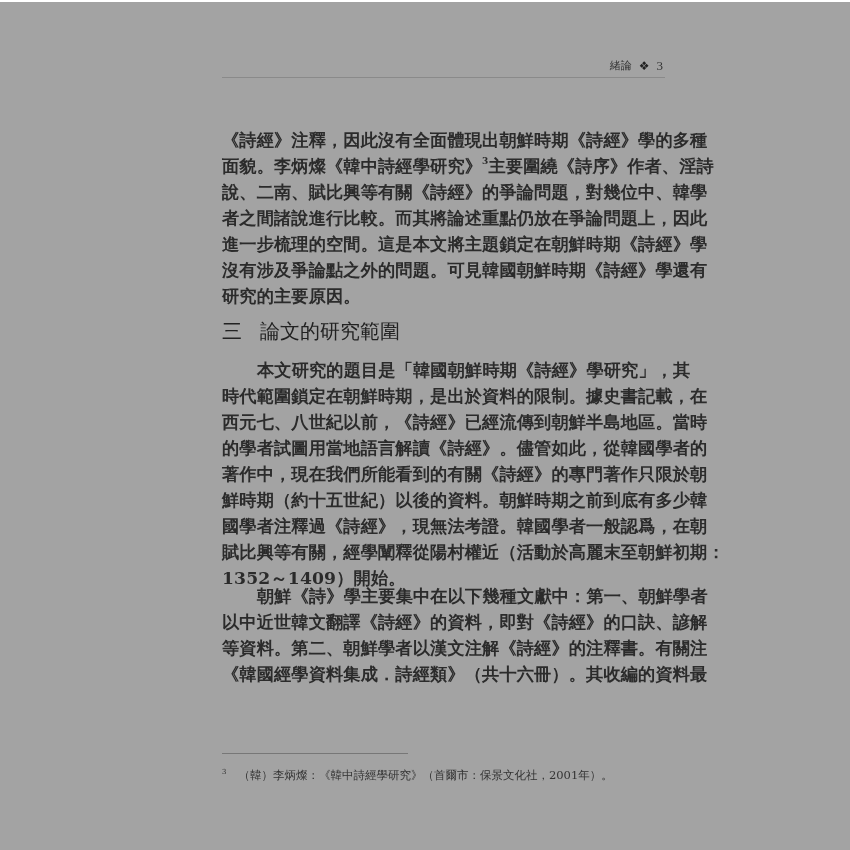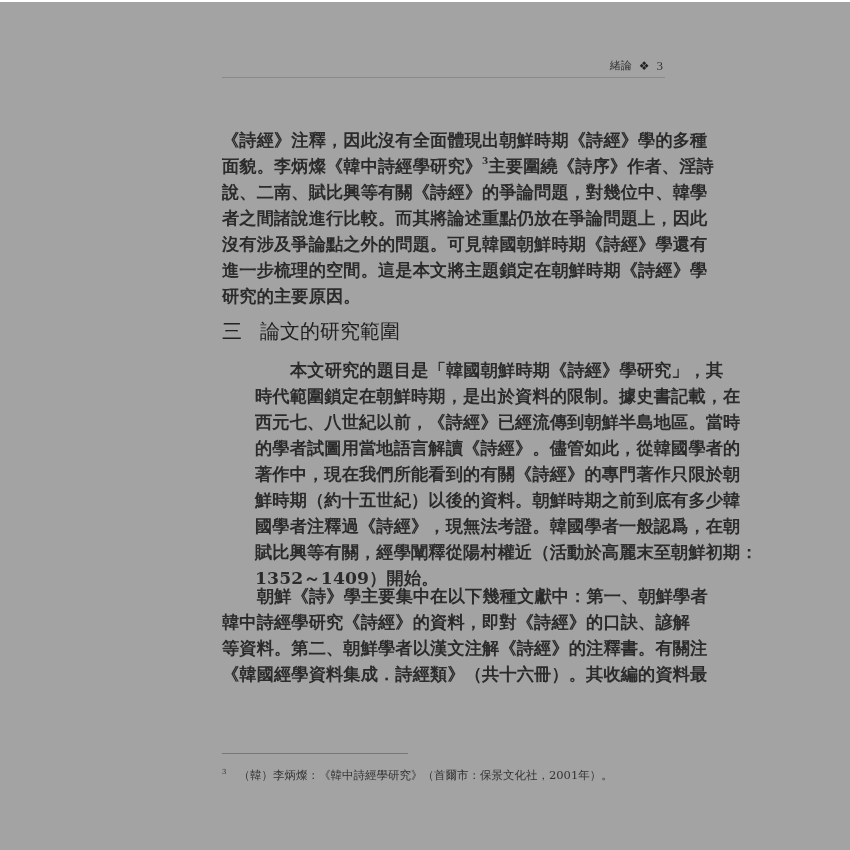--- a/index.html
+++ b/index.html
@@ -16,21 +16,21 @@
 
   .body-text { position: absolute; left: 222px; width: 444px; font-size: 17.2px;
                line-height: 26px; letter-spacing: 0.15px; color: #2b2b2b; text-align: justify; }
   .line { display: block; white-space: nowrap; height: 26px; font-weight: bold; }
   .indent { padding-left: 35px; }
   sup.fnref { font-size: 9px; vertical-align: 8px; line-height: 0; }
 
   .p1 { top: 125px; }
   .heading { position: absolute; left: 222px; top: 316px; font-family: "DejaVu Sans", "Liberation Sans", sans-serif;
              font-size: 20px; color: #222; display: flex; gap: 18px; line-height: 26px; }
-  .p2 { top: 355px; margin-left: 33px; }
+  .p2 { top: 355px; }
   .p3 { top: 581px; }
 
   .fn-rule { position: absolute; left: 222px; top: 751px; width: 186px; height: 0; border-top: 1px solid #777; }
   .footnote { position: absolute; left: 222px; top: 762px; font-size: 11.5px; color: #333; line-height: 16px;
               white-space: nowrap; }
   .footnote .fn-mark { font-size: 7px; vertical-align: 5px; margin-right: 12px; }
 </style>
 </head>
 <body>
 
@@ -42,22 +42,22 @@
       <span class="rh-diamond">❖</span>
       <span class="rh-page">3</span>
     </div>
   </div>
 
   <div class="body-text p1">
     <span class="line">《詩經》注釋，因此沒有全面體現出朝鮮時期《詩經》學的多種</span>
     <span class="line"><span>面貌。李炳燦《韓中詩經學研究》</span><sup class="fnref">3</sup><span>主要圍繞《詩序》作者、淫詩</span></span>
     <span class="line">說、二南、賦比興等有關《詩經》的爭論問題，對幾位中、韓學</span>
     <span class="line">者之間諸說進行比較。而其將論述重點仍放在爭論問題上，因此</span>
+    <span class="line">進一步梳理的空間。這是本文將主題鎖定在朝鮮時期《詩經》學</span>
     <span class="line">沒有涉及爭論點之外的問題。可見韓國朝鮮時期《詩經》學還有</span>
-    <span class="line">進一步梳理的空間。這是本文將主題鎖定在朝鮮時期《詩經》學</span>
     <span class="line">研究的主要原因。</span>
   </div>
 
   <div class="heading">
     <span>三</span>
     <span>論文的研究範圍</span>
   </div>
 
   <div class="body-text p2">
     <span class="line indent">本文研究的題目是「韓國朝鮮時期《詩經》學研究」，其</span>
@@ -66,21 +66,21 @@
     <span class="line">的學者試圖用當地語言解讀《詩經》。儘管如此，從韓國學者的</span>
     <span class="line">著作中，現在我們所能看到的有關《詩經》的專門著作只限於朝</span>
     <span class="line">鮮時期（約十五世紀）以後的資料。朝鮮時期之前到底有多少韓</span>
     <span class="line">國學者注釋過《詩經》，現無法考證。韓國學者一般認爲，在朝</span>
     <span class="line">賦比興等有關，經學闡釋從陽村權近（活動於高麗末至朝鮮初期：</span>
     <span class="line">1352～1409）開始。</span>
   </div>
 
   <div class="body-text p3">
     <span class="line indent">朝鮮《詩》學主要集中在以下幾種文獻中：第一、朝鮮學者</span>
-    <span class="line">韓中詩經學研究《詩經》的資料，即對《詩經》的口訣、諺解</span>
+    <span class="line">以中近世韓文翻譯《詩經》的資料，即對《詩經》的口訣、諺解</span>
     <span class="line">等資料。第二、朝鮮學者以漢文注解《詩經》的注釋書。有關注</span>
     <span class="line">《韓國經學資料集成．詩經類》（共十六冊）。其收編的資料最</span>
   </div>
 
   <div class="fn-rule"></div>
   <div class="footnote">
     <span class="fn-mark">3</span><span>（韓）李炳燦：《韓中詩經學研究》（首爾市：保景文化社，2001年）。</span>
   </div>
 
 </div>

